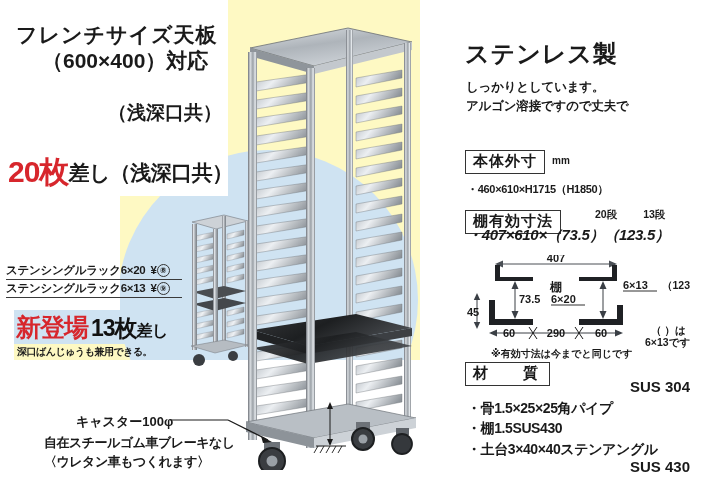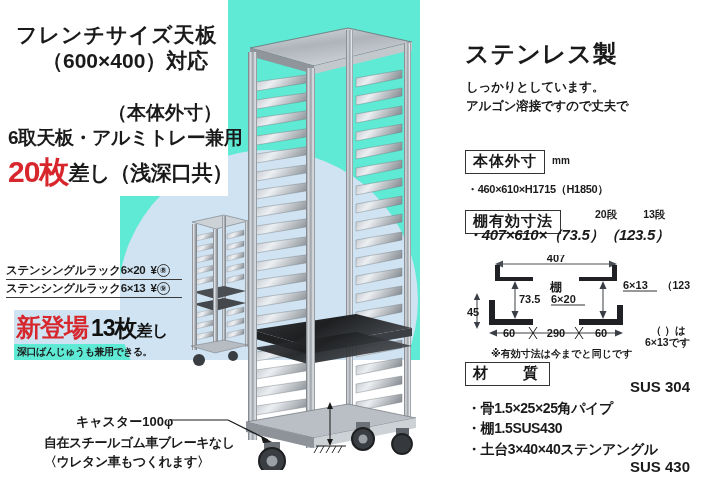--- a/index.html
+++ b/index.html
@@ -4,21 +4,21 @@
 <style>
   html,body{margin:0;padding:0;}
   body{
     width:720px;height:500px;
     background:#ffffff;
     font-family:"Liberation Sans","DejaVu Sans",sans-serif;
     color:#1a1a1a;
     overflow:hidden;
     position:relative;
   }
-  #page{position:relative;width:690px;height:500px;overflow:hidden;background:#5eead4;}
+  #page{position:relative;width:690px;height:500px;overflow:hidden;background:#fef9c3;}
 
   
   .bg-circle{
     position:absolute;
     border-radius:50%;
     background:#cfe3f2;
     z-index:0;
   }
   .bg-rect{position:absolute;background:#cfe3f2;z-index:0;}
   .bg-white{position:absolute;background:#ffffff;z-index:1;}
@@ -362,22 +362,21 @@
     <polygon points="104,28 93,22 95,29" fill="#1a1a1a"></polygon>
   </svg>
 
   <div class="left-col">
 
     <div class="ttl-1">
       <span>フレンチサイズ天板</span>
       <span class="l2">（600×400）対応</span>
     </div>
 
-    <div class="euro">（本体外寸）</div>
-    <div class="sub-2">6取天板・アルミトレー兼用</div>
+    <div class="euro">（浅深口共）</div>
 
     <div class="line-20">
       <span class="big-red">20枚</span><span class="rest">差し（浅深口共）</span>
     </div>
 
     <div class="price-row" id="price-a">
       <span>ステンシングルラック6×20</span><span class="yen">¥</span><span class="circ">⑧</span>
     </div>
     <div class="price-row" id="price-b">
       <span>ステンシングルラック6×13</span><span class="yen">¥</span><span class="circ">⑨</span>

